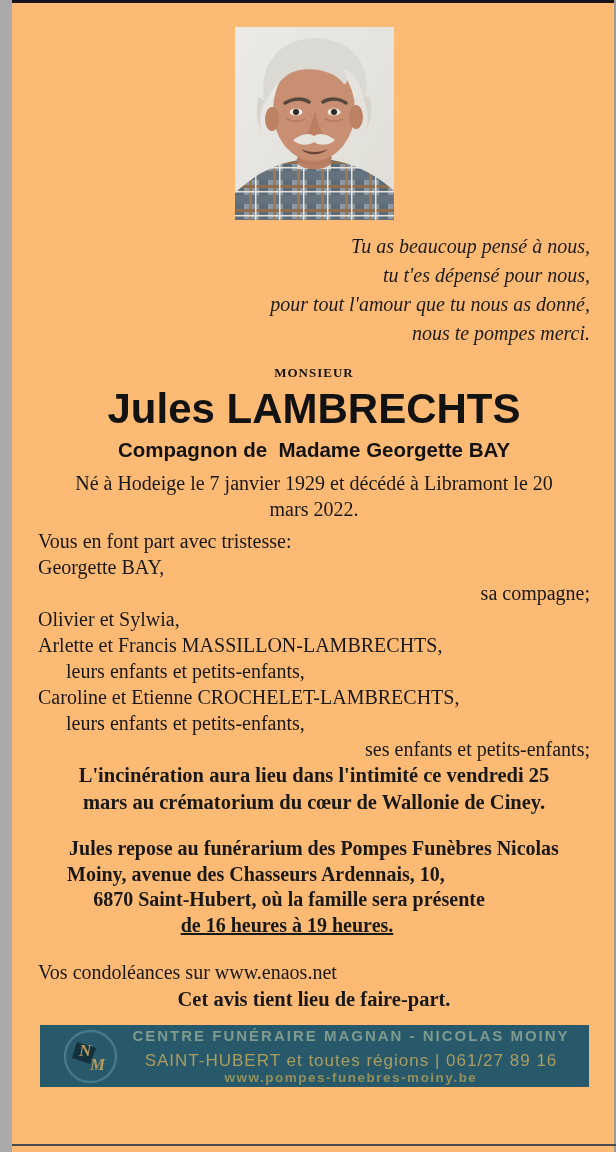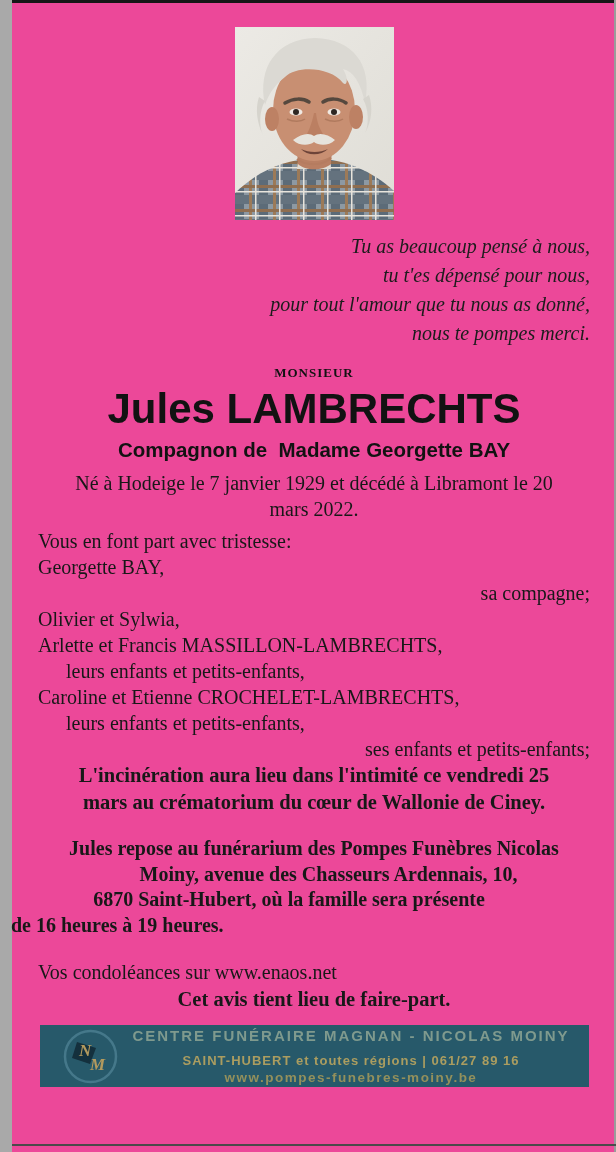--- a/index.html
+++ b/index.html
@@ -1,17 +1,17 @@
 <!DOCTYPE html>
 <html><head>
 <meta charset="utf-8">
 <style>
   html,body{margin:0;padding:0;background:#ffffff;}
   .page{
-    position:relative;width:616px;height:1152px;background:#ec4899;overflow:hidden;
+    position:relative;width:616px;height:1152px;background:#fdba74;overflow:hidden;
     font-family:"Liberation Serif", serif;color:#181818;
   }
   
   .left-strip{position:absolute;left:0;top:0;width:12px;height:1152px;background:#a9a9a9;}
   .top-border{position:absolute;left:12px;top:0;right:0;height:3px;background:#161616;}
   .right-border{position:absolute;right:0;top:0;width:2px;height:1152px;background:#9b9b9b;}
   .bottom-rule{position:absolute;left:12px;top:1144px;right:0;height:2px;background:#4a4a4a;}
 
   .content{position:absolute;left:38px;top:3px;width:552px;}
 
@@ -32,39 +32,39 @@
   .family{margin-top:6px;font-size:20px;line-height:26px;}
   .family .intro{}
   .family .fam-line.left{text-align:left;}
   .family .fam-line.right{text-align:right;}
   .family .fam-line.indent{padding-left:28px;}
 
   .ceremony{text-align:center;font-weight:bold;font-size:20.5px;line-height:27px;}
 
   .repose{margin-top:20px;font-weight:bold;font-size:20px;line-height:25.5px;}
   .repose div:nth-child(1){text-align:center;}
-  .repose div:nth-child(2){text-align:center;margin-left:29px;}
+  .repose div:nth-child(2){text-align:left;margin-left:29px;}
   .repose div:nth-child(3){text-align:center;transform:translateX(-25px);}
-  .repose div:nth-child(4){transform:translateX(-27px);}
+  .repose div:nth-child(4){text-align:center;transform:translateX(-27px);text-decoration:underline;}
 
   .condolences{margin-top:22px;font-size:20px;line-height:25px;text-align:left;}
   .faire-part{margin-top:2px;text-align:center;font-weight:bold;font-size:20.5px;line-height:25px;}
 
   
   .banner{
     margin-top:13px;margin-left:2px;width:549px;height:62px;
     display:flex;align-items:center;box-sizing:border-box;padding-left:22px;
   }
   .banner-logo{width:57px;height:57px;flex:0 0 auto;}
   .banner-text{
     flex:1 1 auto;text-align:center;font-family:"Liberation Sans", sans-serif;
     line-height:1;padding-right:6px;
   }
   .banner-line1{font-size:15px;letter-spacing:2px;line-height:18px;font-weight:bold;}
-  .banner-line2{font-size:13px;letter-spacing:1px;line-height:15px;font-weight:bold;margin-top:8px;}
+  .banner-line2{font-size:17px;letter-spacing:1px;line-height:15px;font-weight:normal;margin-top:8px;}
   .banner-line3{font-size:13.5px;letter-spacing:1.5px;line-height:15px;font-weight:bold;margin-top:2px;}
 </style>
 </head>
 <body>
 
 <div class="page">
   <div class="left-strip"></div>
   <div class="top-border"></div>
   <div class="right-border"></div>
   <div class="bottom-rule"></div>

